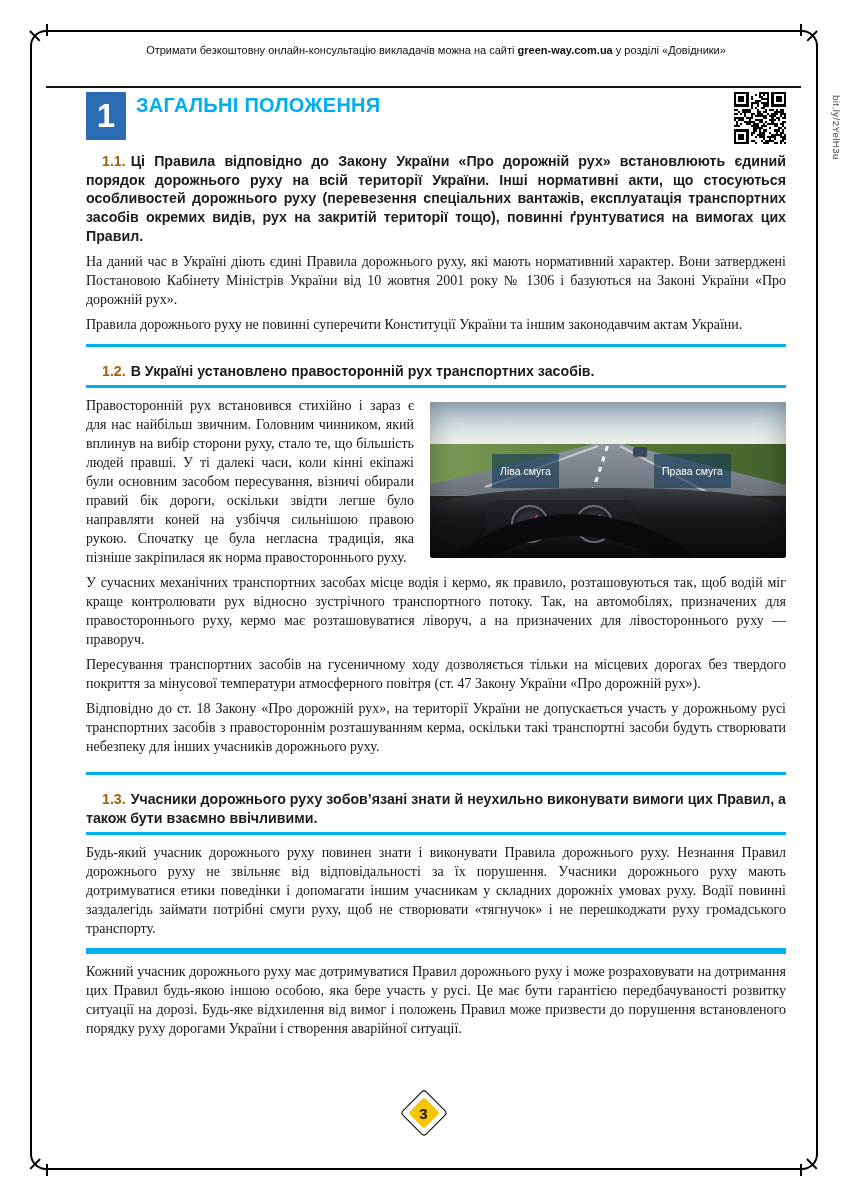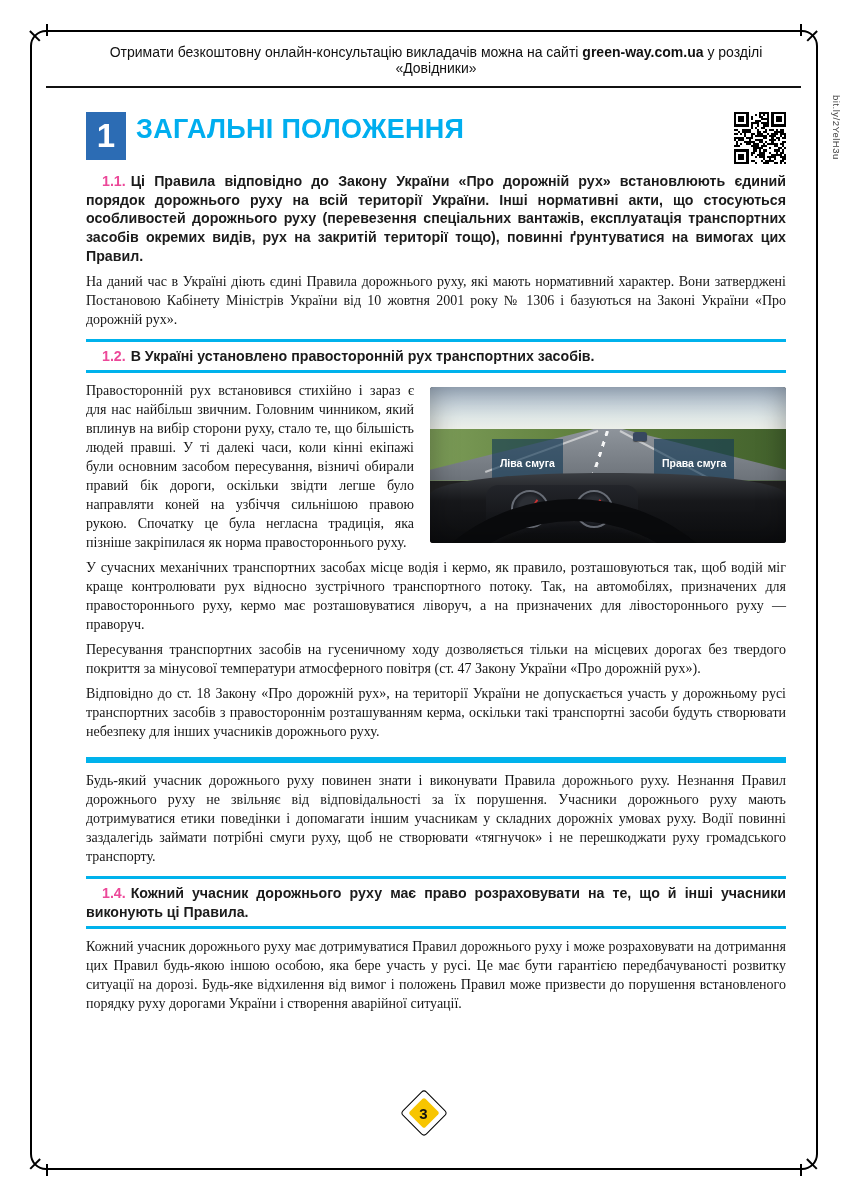--- a/index.html
+++ b/index.html
@@ -6,43 +6,43 @@
   .page{position:relative;width:847px;height:1200px;background:#fff;overflow:hidden;
         font-family:"Liberation Serif",serif;color:#161616;}
   .frame{position:absolute;left:30px;top:30px;right:29px;bottom:30px;border:2px solid #000;
          border-radius:16px;pointer-events:none;}
   .mark{position:absolute;background:#000;}
   .markd{width:14px;height:1.5px;}
   .tickv{width:1.5px;height:12px;}
 
   .content{position:absolute;left:86px;top:44px;width:700px;}
 
-  .topnote{text-align:center;font-family:"Liberation Sans",sans-serif;font-size:14px;color:#111;}
+  .topnote{text-align:center;font-family:"Liberation Sans",sans-serif;font-size:11px;color:#111;}
   .topnote b{font-weight:bold;}
   .toprule{position:absolute;left:46px;right:46px;top:86px;height:1.5px;background:#111;}
 
   .chead{display:flex;align-items:flex-start;margin-top:36px;}
   .chnum{width:40px;height:48px;background:#2c6cb4;color:#fff;font-family:"Liberation Sans",sans-serif;
          font-weight:bold;font-size:33px;display:flex;align-items:center;justify-content:center;
          margin-right:10px;flex:0 0 auto;}
-  .chtitle{font-family:"Liberation Sans",sans-serif;font-weight:bold;font-size:27px;color:#00aeef;
+  .chtitle{font-family:"Liberation Sans",sans-serif;font-weight:bold;font-size:20px;color:#00aeef;
            letter-spacing:.3px;margin-top:2px;}
   .chspacer{flex:1;}
   .qrcap{font-family:"Liberation Sans",sans-serif;font-weight:bold;font-size:10.8px;color:#1b75bc;
          text-align:right;line-height:1.3;margin-top:2px;}
   .qr{width:52px;height:52px;margin-left:8px;flex:0 0 auto;background:#fff;}
   .sideurl{position:absolute;right:5px;top:95px;writing-mode:vertical-rl;
            font-family:"Liberation Sans",sans-serif;font-size:9.5px;color:#444;letter-spacing:.5px;}
 
   .sec-h{font-family:"Liberation Sans",sans-serif;font-weight:bold;font-size:14.2px;line-height:1.32;
          text-align:justify;text-indent:16px;margin:8px 0 6px;color:#1b1b1b;}
-  .sec-h .num{color:#ec4899;margin-right:5px;}
+  .sec-h .num{color:#a16207;margin-right:5px;}
   .cyanrule{height:3px;background:#00b2ec;margin:10px 0 0;}
   .cyanrule.below{margin:0 0 8px;}
-  .sec-h.tight{margin:5px 0 4px;}
+  .sec-h.tight{margin:15px 0 4px;}
 
   .p{font-size:14px;line-height:1.36;text-align:justify;margin:6px 0;}
   .clear{clear:both;}
 
   
   .fig{float:right;width:356px;height:156px;margin:6px 0 8px 16px;position:relative;
        overflow:hidden;border-radius:3px;background:#222;}
   .fig .sky{position:absolute;left:0;right:0;top:0;height:44px;
             background:linear-gradient(#aebfd2,#dfe7e6 70%,#eef0e9);}
   .fig .ground{position:absolute;left:0;right:0;top:42px;height:52px;
@@ -53,21 +53,21 @@
   .fig .divider{position:absolute;top:44px;left:49.5%;width:3px;height:56px;transform-origin:top center;
                 transform:rotate(18deg);opacity:.92;
                 background:repeating-linear-gradient(to bottom,#fff 0 5px,transparent 5px 11px);}
   .fig .edge{position:absolute;top:44px;width:2px;height:120px;background:#e9e9e9;opacity:.65;
              transform-origin:top center;}
   .fig .edge.l{left:47%;transform:rotate(70deg);}
   .fig .edge.r{left:53%;transform:rotate(-62deg);}
   .fig .car{position:absolute;top:45px;left:57%;width:14px;height:9px;background:#37475f;
             border-radius:3px 3px 2px 2px;box-shadow:0 1px 1px rgba(0,0,0,.5);z-index:2;}
   .fig .label{position:absolute;z-index:2;font-family:"Liberation Sans",sans-serif;font-size:10.5px;
-              color:#fff;background:rgba(18,56,86,.62);padding:18px 8px;border-radius:0;white-space:nowrap;font-weight:bold;}
+              color:#fff;background:rgba(18,56,86,.62);padding:11px 8px;border-radius:0;white-space:nowrap;}
   .fig .label.left{top:52px;left:62px;}
   .fig .label.right{top:52px;left:224px;}
   .fig .dash{position:absolute;left:0;right:0;bottom:0;height:70px;z-index:3;
              background:linear-gradient(#3a3d42,#17181b 40%,#0c0d0f);
              border-radius:46% 46% 0 0/22px 22px 0 0;}
   .fig .cluster{position:absolute;left:56px;top:12px;width:152px;height:48px;z-index:4;
                 background:linear-gradient(#23252a,#0f1013);border-radius:12px;
                 display:flex;align-items:center;justify-content:space-evenly;}
   .fig .gauge{width:34px;height:34px;border-radius:50%;position:relative;
               background:radial-gradient(circle at 50% 45%,#2c2f35 40%,#121419 72%);
@@ -362,20 +362,21 @@
             <rect x="19" y="24" width="1" height="1"></rect>
             <rect x="20" y="24" width="1" height="1"></rect>
             <rect x="22" y="24" width="1" height="1"></rect>
             <rect x="24" y="24" width="1" height="1"></rect>
           </g>
       </svg>
     </div>
 
     <p class="sec-h"><span class="num">1.1.</span><span>Ці Правила відповідно до Закону України «Про дорожній рух» встановлюють єдиний порядок дорожнього руху на всій території України. Інші нормативні акти, що стосуються особливостей дорожнього руху (перевезення спеціальних вантажів, експлуатація транспортних засобів окремих видів, рух на закритій території тощо), повинні ґрунтуватися на вимогах цих Правил.</span></p>
     <p class="p">На даний час в Україні діють єдині Правила дорожнього руху, які мають нормативний характер. Вони затверджені Постановою Кабінету Міністрів України від 10 жовтня 2001 року № 1306 і базуються на Законі України «Про дорожній рух».</p>
+    <p class="p">Правила дорожнього руху не повинні суперечити Конституції України та іншим законодавчим актам України.</p>
 
     <div class="cyanrule"></div>
     <p class="sec-h tight"><span class="num">1.2.</span><span>В Україні установлено правосторонній рух транспортних засобів.</span></p>
     <div class="cyanrule below"></div>
 
     <div>
       <div class="fig">
         <div class="sky"></div>
         <div class="ground"></div>
         <div class="road"></div>
@@ -394,25 +395,25 @@
         </div>
       </div>
       <p class="p">Правосторонній рух встановився стихійно і зараз є для нас найбільш звичним. Головним чинником, який вплинув на вибір сторони руху, стало те, що більшість людей правші. У ті далекі часи, коли кінні екіпажі були основним засобом пересування, візничі обирали правий бік дороги, оскільки звідти легше було направляти коней на узбіччя сильнішою правою рукою. Спочатку це була негласна традиція, яка пізніше закріпилася як норма правостороннього руху.</p>
       <p class="p">У сучасних механічних транспортних засобах місце водія і кермо, як правило, розташовуються так, щоб водій міг краще контролювати рух відносно зустрічного транспортного потоку. Так, на автомобілях, призначених для правостороннього руху, кермо має розташовуватися ліворуч, а на призначених для лівостороннього руху — праворуч.</p>
       <p class="p">Пересування транспортних засобів на гусеничному ходу дозволяється тільки на місцевих дорогах без твердого покриття за мінусової температури атмосферного повітря (ст. 47 Закону України «Про дорожній рух»).</p>
       <p class="p">Відповідно до ст. 18 Закону «Про дорожній рух», на території України не допускається участь у дорожньому русі транспортних засобів з правостороннім розташуванням керма, оскільки такі транспортні засоби будуть створювати небезпеку для інших учасників дорожнього руху.</p>
       <div class="clear"></div>
     </div>
 
     <div class="cyanrule"></div>
+    <p class="sec-h tight"><span class="num">1.3.</span><span>Учасники дорожнього руху зобов’язані знати й неухильно виконувати вимоги цих Правил, а також бути взаємно ввічливими.</span></p>
     <div class="cyanrule below"></div>
     <p class="p">Будь-який учасник дорожнього руху повинен знати і виконувати Правила дорожнього руху. Незнання Правил дорожнього руху не звільняє від відповідальності за їх порушення. Учасники дорожнього руху мають дотримуватися етики поведінки і допомагати іншим учасникам у складних дорожніх умовах руху. Водії повинні заздалегідь займати потрібні смуги руху, щоб не створювати «тягнучок» і не перешкоджати руху громадського транспорту.</p>
 
     <div class="cyanrule"></div>
-    <p class="sec-h tight"><span class="num">1.4.</span><span>Кожний учасник дорожнього руху має право розраховувати на те, що й інші учасники виконують ці Правила.</span></p>
     <div class="cyanrule below"></div>
     <p class="p">Кожний учасник дорожнього руху має дотримуватися Правил дорожнього руху і може розраховувати на дотримання цих Правил будь-якою іншою особою, яка бере участь у русі. Це має бути гарантією передбачуваності розвитку ситуації на дорозі. Будь-яке відхилення від вимог і положень Правил може призвести до порушення встановленого порядку руху дорогами України і створення аварійної ситуації.</p>
 
   </div>
 
   <div class="pnum">
     <div class="d1"></div>
     <div class="d2"></div>
     <span>3</span>
   </div>

